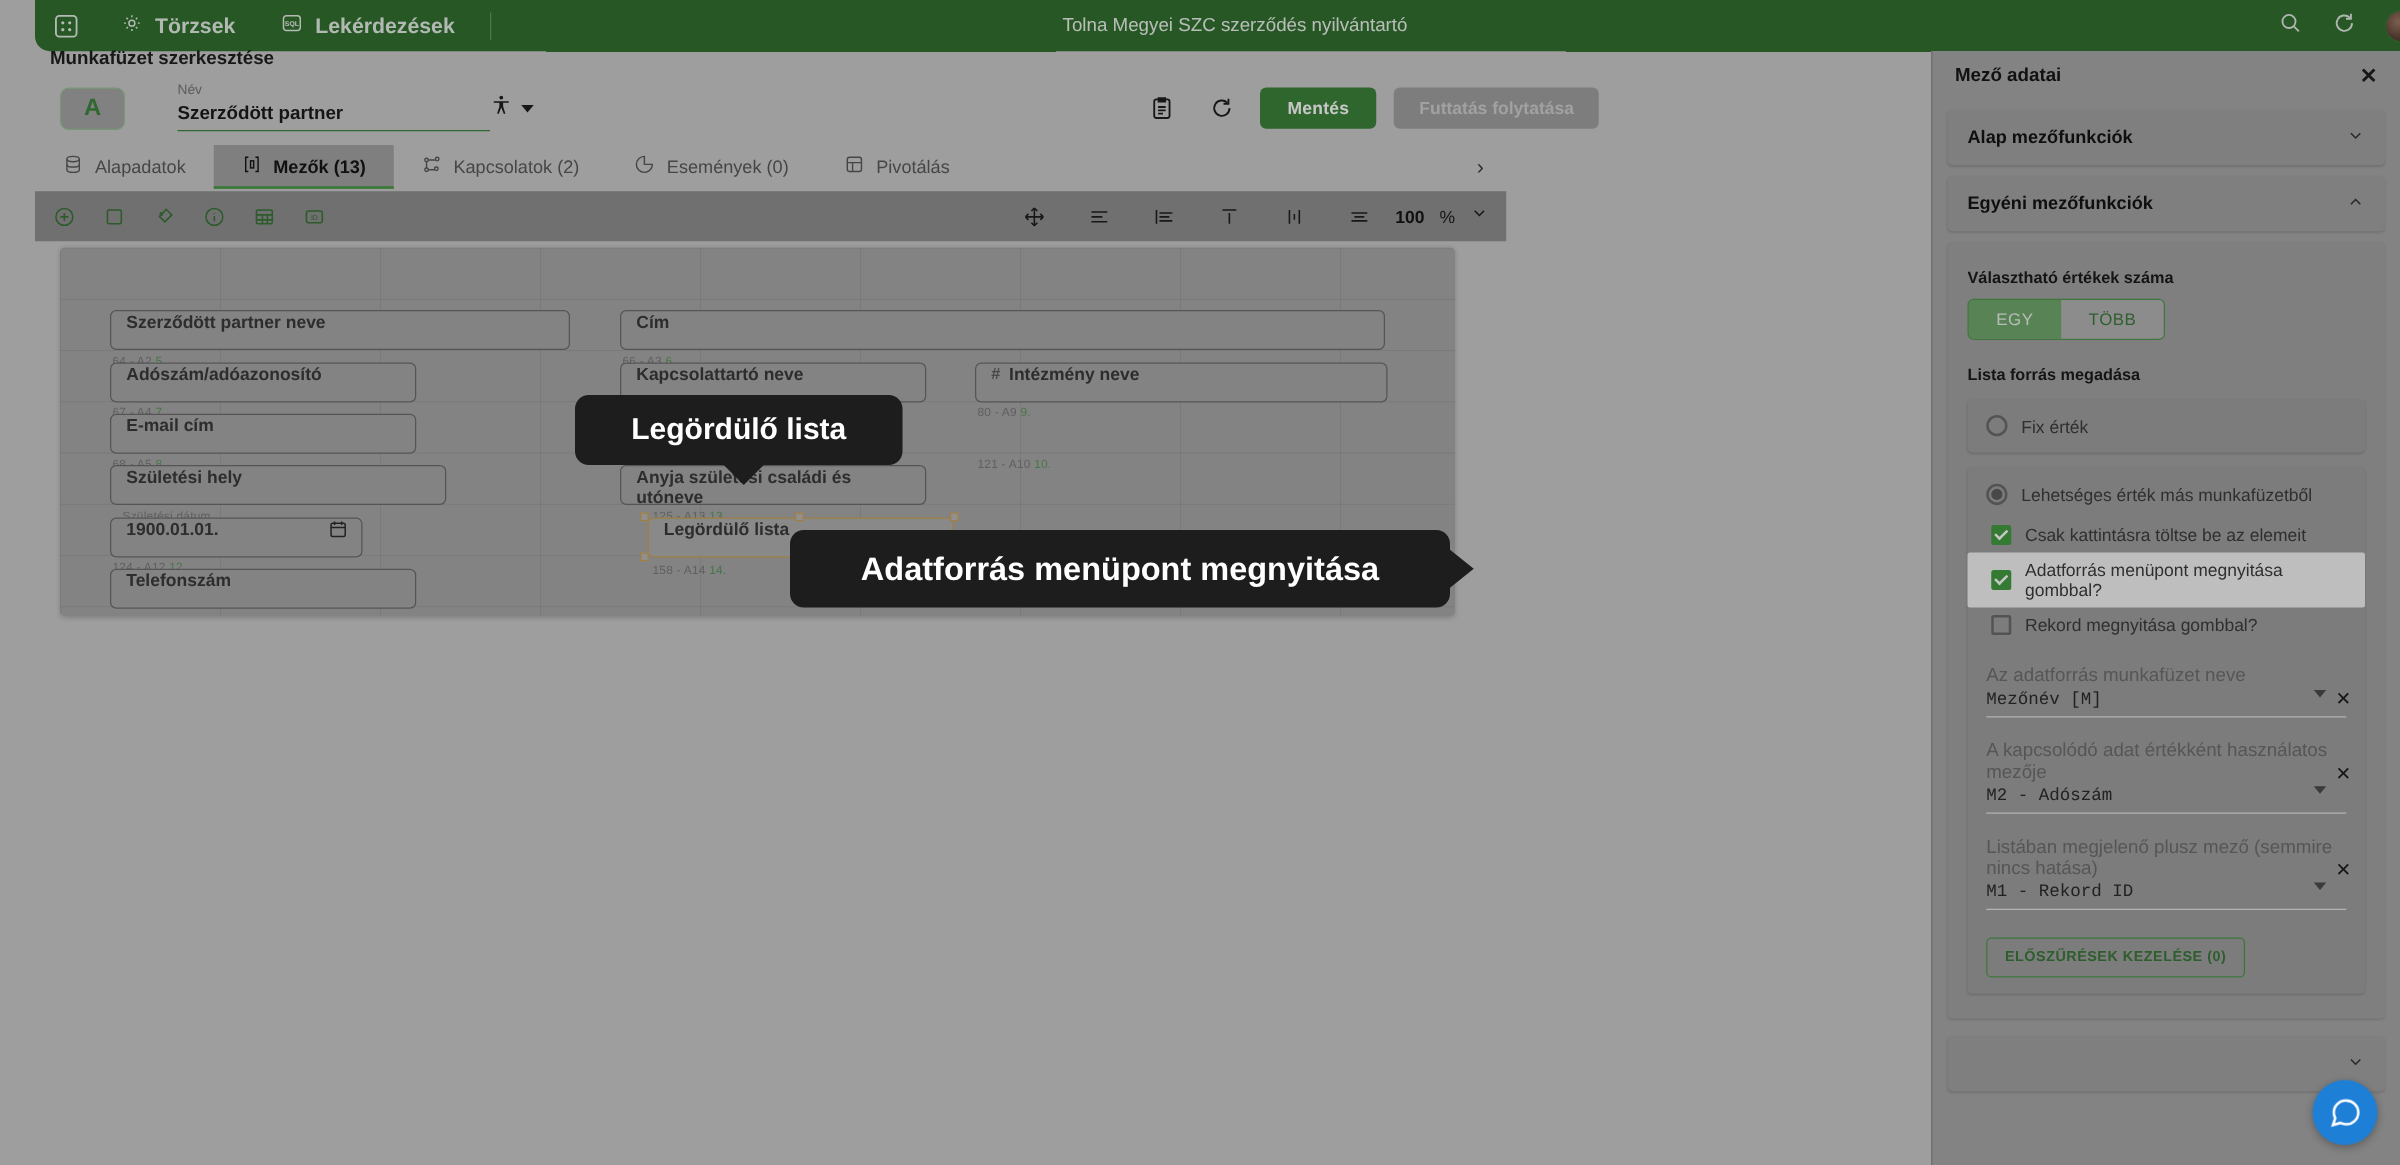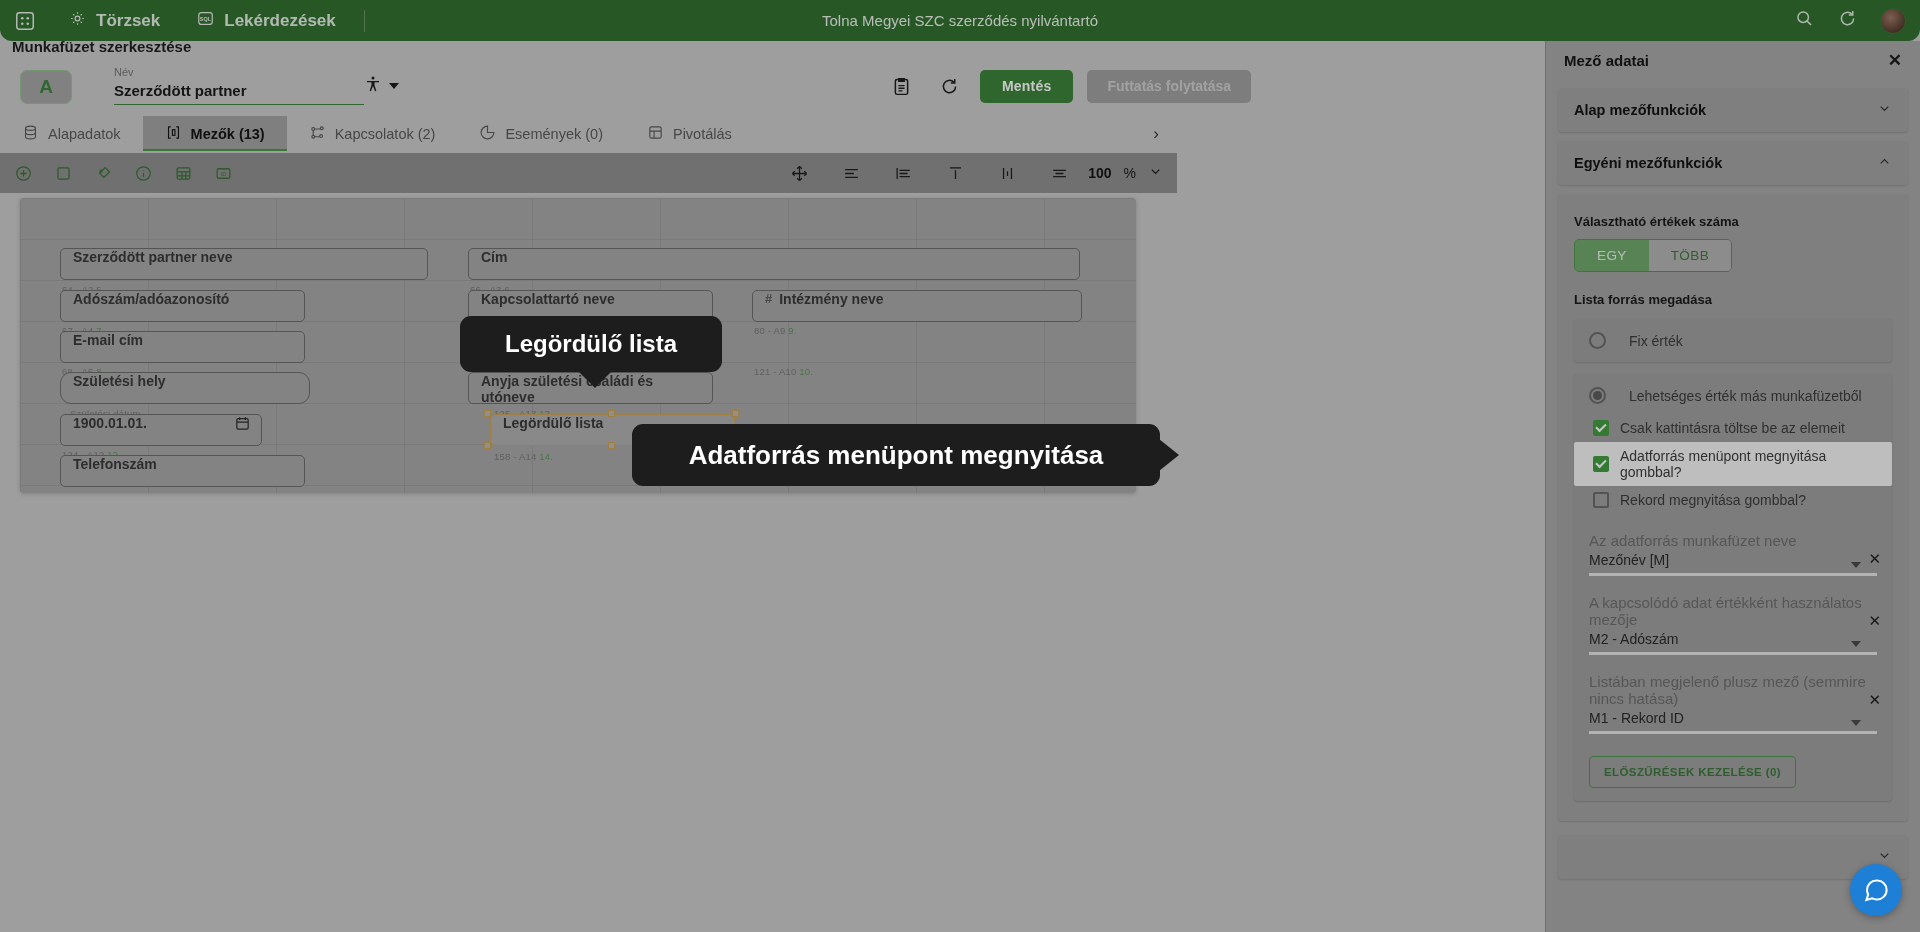--- a/index.html
+++ b/index.html
@@ -1,21 +1,21 @@
 <!DOCTYPE html>
 <html lang="hu"><head>
 <meta charset="utf-8">
 <style>
   * { box-sizing: border-box; margin: 0; padding: 0; }
   html, body {
     width: 1920px; height: 932px;
     font-family: "Liberation Sans", sans-serif;
     background: #9e9e9e; overflow: hidden;
   }
-  #app { position: relative; width: 1920px; height: 932px; }
+  #app { position: relative; width: 1920px; height: 932px; padding-left: 28px; }
 
   
   .dim { filter: brightness(0.78) saturate(0.75); }
 
   
   .topbar {
     position: absolute; top: 0; left: 0; width: 1920px; height: 41px;
     background: #21761f; display: flex; align-items: center;
     color: #e7efe7; border-radius: 0 0 12px 12px;
   }
@@ -181,21 +181,21 @@
   .seg div {
     padding: 8px 22px; font-size: 13.5px; cursor: pointer; letter-spacing: .4px;
   }
   .seg .on { background: #62ad5f; color: #e8f2e8; }
   .seg .off { background: #b4b4b4; color: #2f7f2d; }
 
   .opt-card {
     background: #9f9f9f; border-radius: 4px; box-shadow: 0 1px 2px rgba(0,0,0,.16);
     margin-top: 12px; padding: 13px 15px;
   }
-  .radio-row { display: flex; align-items: center; gap: 23px; font-size: 14px; color: #3c3c3c; cursor: pointer; }
+  .radio-row { display: flex; align-items: center; gap: 11px; font-size: 14px; color: #3c3c3c; cursor: pointer; }
   .radio {
     width: 17px; height: 17px; border-radius: 50%; border: 2px solid #6b6b6b;
     display:flex; align-items:center; justify-content:center; flex: none;
   }
   .radio.on::after { content:""; width: 9px; height: 9px; border-radius: 50%; background: #5c5c5c; }
 
   .cb-row {
     display: flex; align-items: center; gap: 11px; padding: 6px 4px;
     font-size: 14px; color: #3c3c3c; cursor: pointer; border-radius: 2px;
   }
@@ -209,22 +209,22 @@
     display:flex; align-items:center; justify-content:center;
   }
   .cb.on::after {
     content: ""; width: 4px; height: 8px; border: solid #fff;
     border-width: 0 2px 2px 0; transform: rotate(45deg) translate(-1px,-1px);
   }
 
   .sel-field { margin-top: 18px; position: relative; }
   .sel-lbl { font-size: 15px; color: #6e6e6e; margin-bottom: 3px; }
   .sel-in {
-    display: flex; align-items: flex-end;
-    border-bottom: 3px solid #e5e5e5; padding-bottom: 5px;
+    display: flex; align-items: flex-start;
+    border-bottom: 1px solid #e5e5e5; padding-bottom: 5px; font-family: Liberation Mono, monospace;
   }
   .sel-val { flex: 1; font-size: 14px; color: #2a2a2a; }
   .sel-caret {
     width: 0; height: 0; border-left: 5px solid transparent;
     border-right: 5px solid transparent; border-top: 6px solid #4a4a4a;
     margin-right: 16px;
   }
   .sel-x { position: absolute; right: -4px; top: 18px; font-size: 15px; color: #1c1c1c; cursor: pointer; }
   .btn-outline {
     margin-top: 22px; border: 1.5px solid #3d9e3b; border-radius: 4px;
@@ -516,21 +516,21 @@
         <span>E-mail cím</span>
       </div>
 
       <div class="fld-tag" style="left:734px;top:127px;">
         <span>80 - A9</span> <i>9.</i>
       </div>
 
       <div class="fld-tag" style="left:42px;top:168px;">
         <span>68 - A5</span> <i>8.</i>
       </div>
-      <div class="fld" style="left:40px;top:174px;width:250px;height:32px;border-radius:11px;">
+      <div class="fld" style="left:40px;top:174px;width:269px;height:32px;">
         <span>Születési hely</span>
       </div>
 
       <div class="fld-tag" style="left:450px;top:168px;">
         <span>71 - A8</span> <i>11.</i>
       </div>
       <div class="fld" style="left:448px;top:174px;width:245px;height:32px;">
         <span>Anyja születési családi és utóneve</span>
       </div>
 

